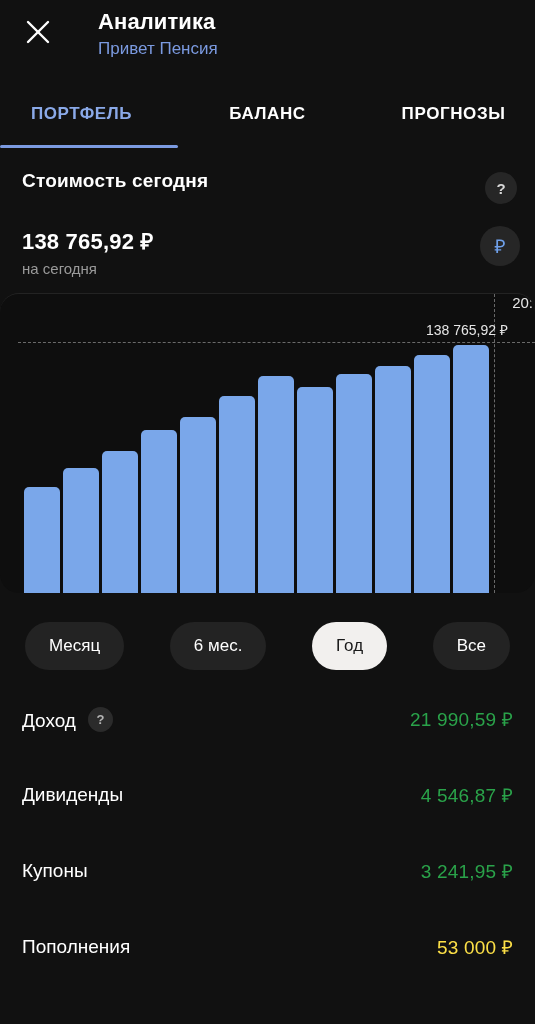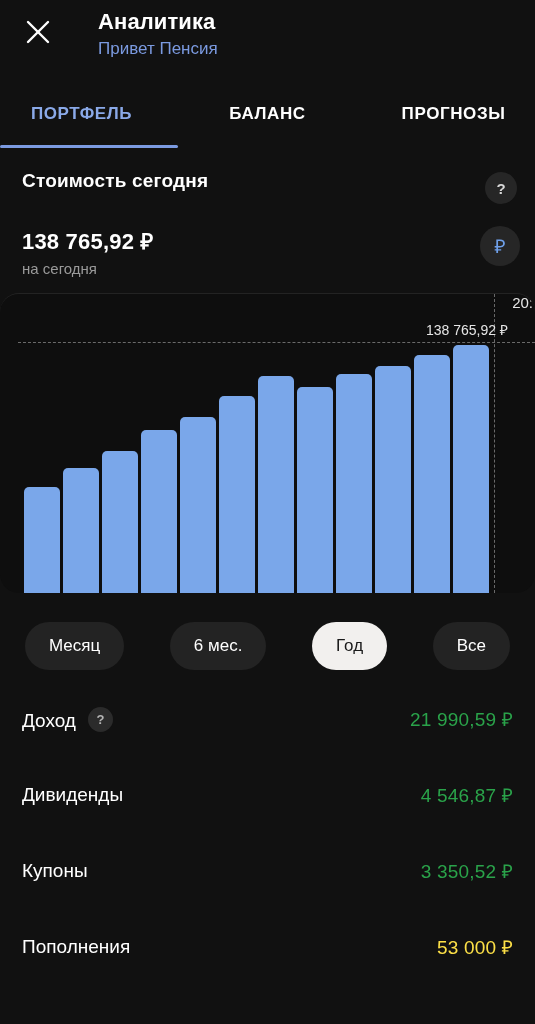--- a/index.html
+++ b/index.html
@@ -328,21 +328,21 @@
       <div class="stat-left">
         <span class="stat-label">Дивиденды</span>
       </div>
       <div class="stat-value positive">4 546,87 ₽</div>
     </div>
 
     <div class="stat-row">
       <div class="stat-left">
         <span class="stat-label">Купоны</span>
       </div>
-      <div class="stat-value positive">3 350,52 ₽</div>
+      <div class="stat-value positive">3 241,95 ₽</div>
     </div>
 
     <div class="stat-row">
       <div class="stat-left">
         <span class="stat-label">Пополнения</span>
       </div>
       <div class="stat-value neutral">53 000 ₽</div>
     </div>
 
   </div>

